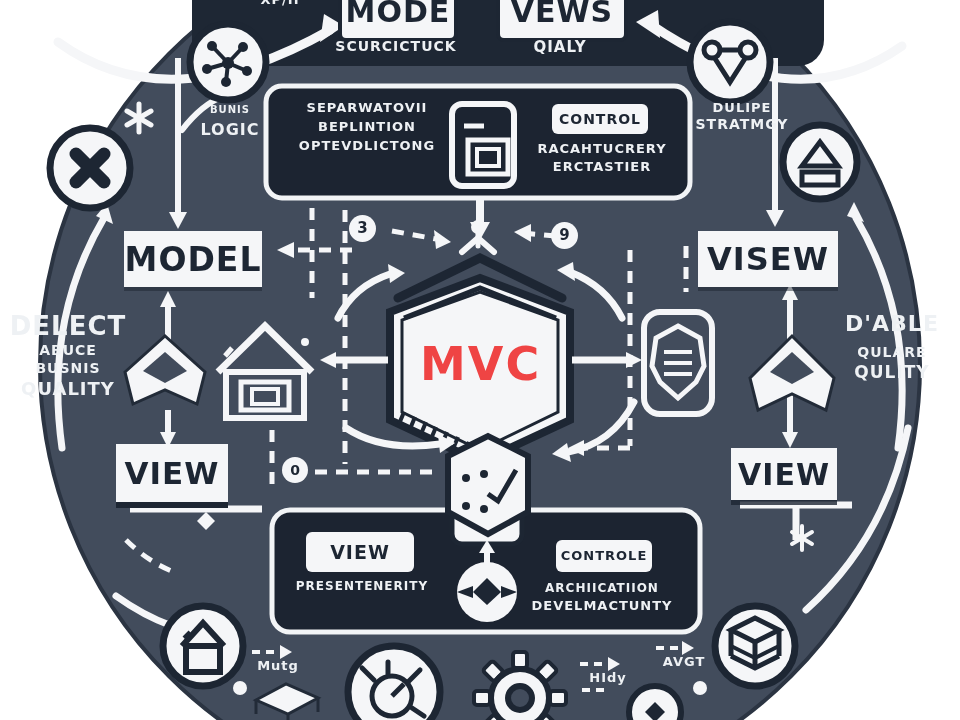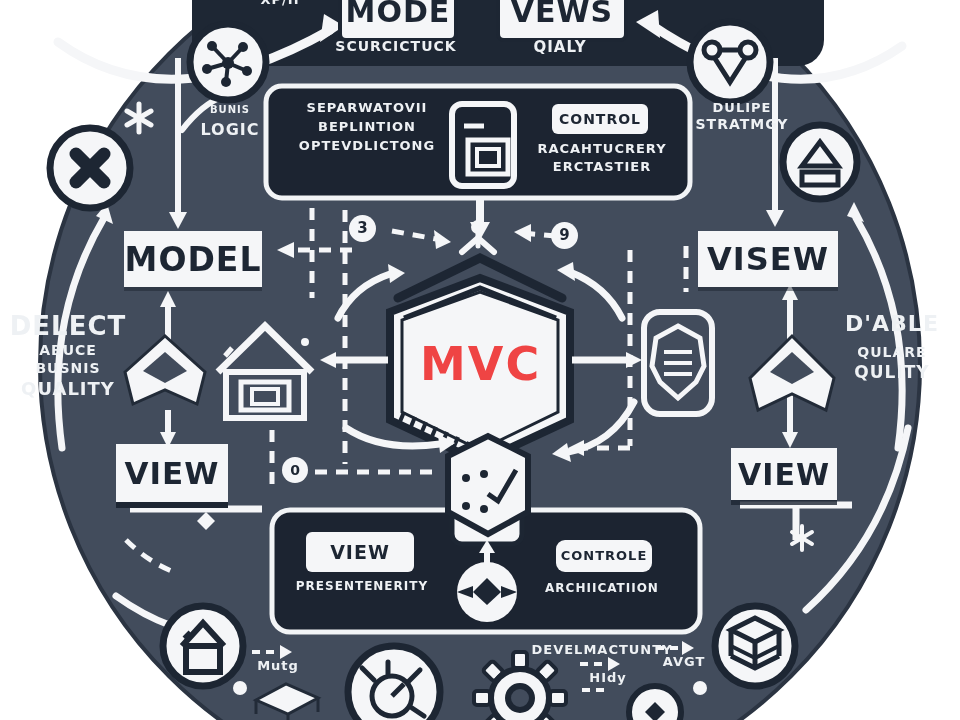--- a/index.html
+++ b/index.html
@@ -334,17 +334,17 @@
 <div class="lab" style="left:246px;top:658px;width:64px;font-size:13px;">Mutg</div>
 <div class="lab" style="left:576px;top:670px;width:64px;font-size:13px;">HIdy</div>
 <div class="lab" style="left:652px;top:654px;width:64px;font-size:13px;">AVGT</div>
 
 <div class="badge" style="left:349px;top:215px;width:27px;height:27px;line-height:27px;font-size:15px;">3</div>
 <div class="badge" style="left:551px;top:222px;width:27px;height:27px;line-height:27px;font-size:15px;">9</div>
 <div class="badge" style="left:282px;top:457px;width:26px;height:26px;line-height:26px;font-size:14px;">0</div>
 
 <div class="btn" style="left:306px;top:532px;width:108px;height:40px;line-height:40px;font-size:19px;">VIEW</div>
 <div class="lab" style="left:284px;top:579px;width:156px;font-size:12px;">PRESENTENERITY</div>
-<div class="btn" style="left:556px;top:540px;width:96px;height:32px;line-height:32px;font-size:13px;border-radius:9px;">CONTROLE</div>
+<div class="btn" style="left:556px;top:540px;width:96px;height:32px;line-height:32px;font-size:13px;">CONTROLE</div>
 <div class="lab" style="left:538px;top:581px;width:128px;font-size:12px;">ARCHIICATIION</div>
-<div class="lab" style="left:526px;top:598px;width:152px;font-size:13px;margin-top:44px;">DEVELMACTUNTY</div>
+<div class="lab" style="left:526px;top:598px;width:152px;font-size:13px;">DEVELMACTUNTY</div>
 
 </div>
 
 </body></html>

